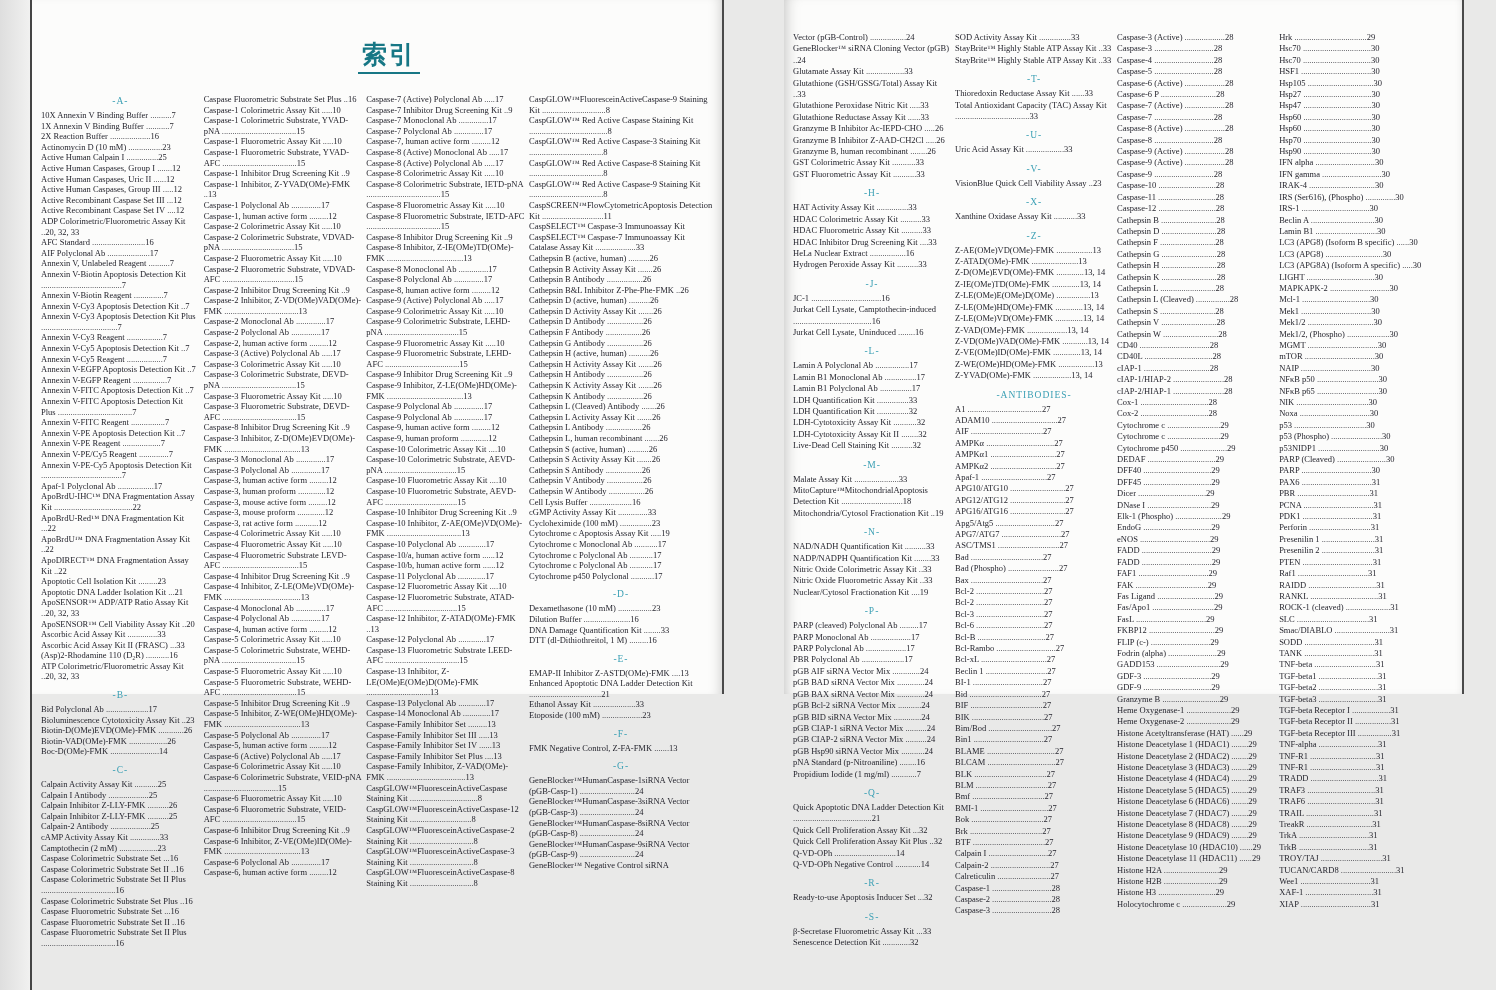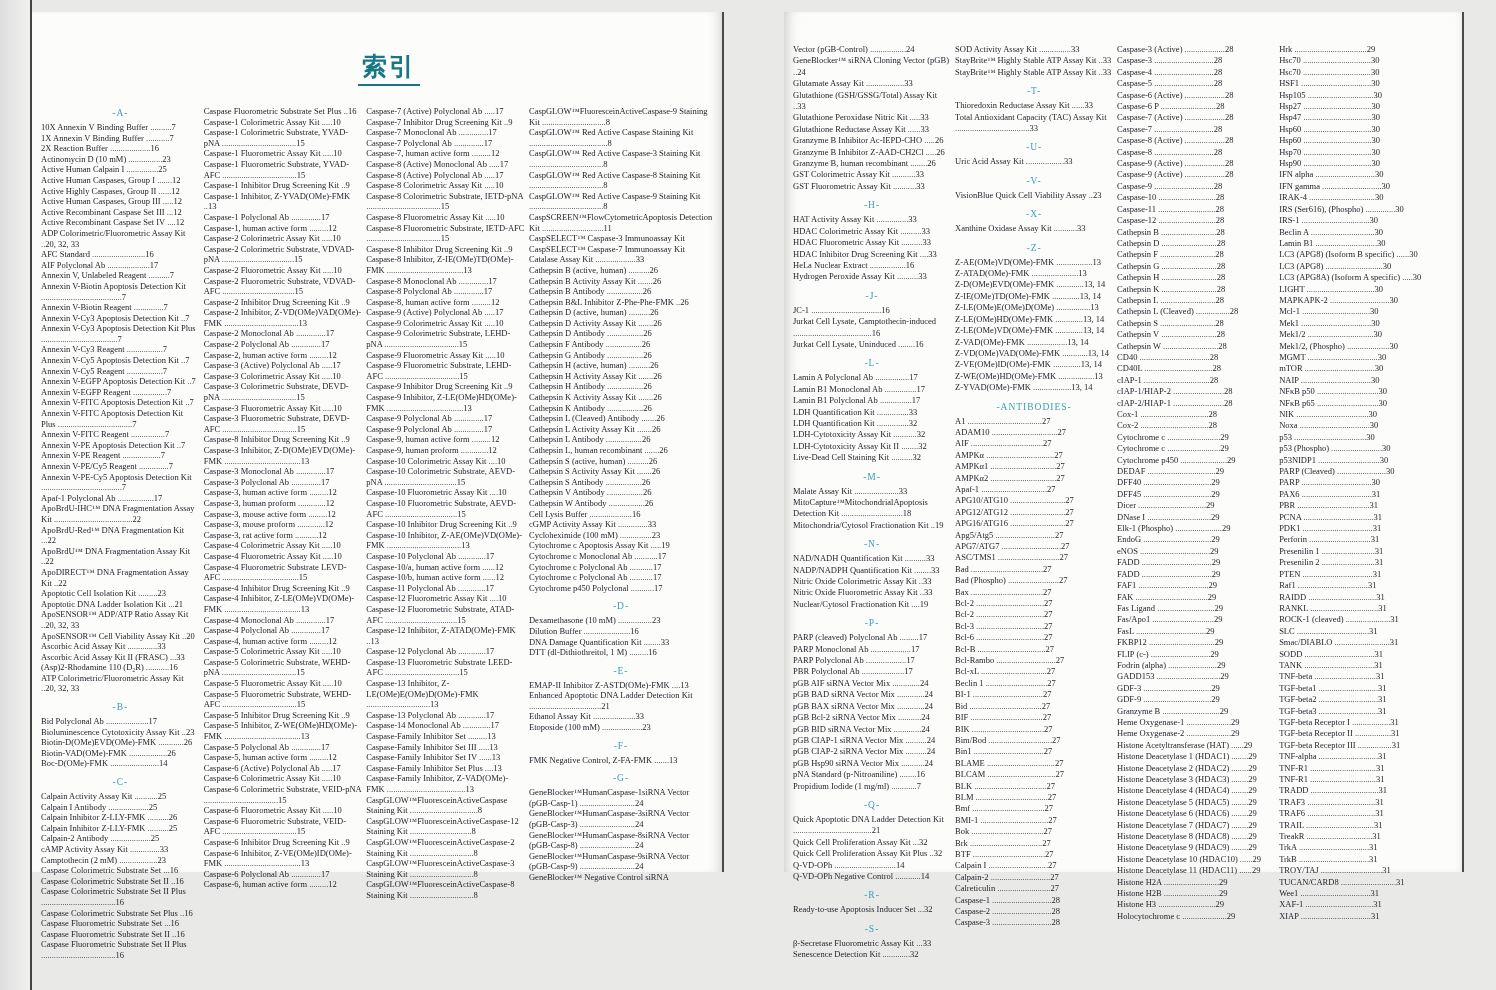--- a/index.html
+++ b/index.html
@@ -7,21 +7,21 @@
     width:1496px;height:990px;overflow:hidden;
     background:#e9e9e8;
     font-family:"Liberation Serif","DejaVu Serif",serif;
   }
   .viewer{position:relative;width:1496px;height:990px;}
   .edge-strip{
     position:absolute;left:0;top:0;width:30px;height:990px;
     background:linear-gradient(90deg,#dedede,#f1f1f0);
     border-right:2px solid #454545;
   }
-  .page{position:absolute;top:12px;height:860px;background:#fcfcfb;}
+  .page{position:absolute;top:0;height:694px;background:#fcfcfb;}
   .page-left{
     left:32px;width:690px;
     border-right:2px solid #4a4a4a;
     box-shadow:inset -10px 0 14px -10px rgba(0,0,0,.22);
   }
   .page-right{
     left:784px;width:678px;
     border-right:2px solid #4a4a4a;
     box-shadow:inset 12px 0 16px -12px rgba(0,0,0,.28), inset -6px 0 10px -8px rgba(0,0,0,.15);
   }
@@ -71,21 +71,21 @@
     </div>
     <div class="cols">
         <div class="col">
           <div class="sec">-A-</div>
           <div class="entry">10X Annexin V Binding Buffer ..........7</div>
           <div class="entry">1X Annexin V Binding Buffer ...........7</div>
           <div class="entry">2X Reaction Buffer ...................16</div>
           <div class="entry">Actinomycin D (10 mM) ................23</div>
           <div class="entry">Active Human Calpain I ...............25</div>
           <div class="entry">Active Human Caspases, Group I .......12</div>
-          <div class="entry">Active Highly Caspases, Group II ......12</div>
+          <div class="entry">Active Human Caspases, Uric II ......12</div>
           <div class="entry">Active Human Caspases, Group III .....12</div>
           <div class="entry">Active Recombinant Caspase Set III ...12</div>
           <div class="entry">Active Recombinant Caspase Set IV ....12</div>
           <div class="entry">ADP Colorimetric/Fluorometric Assay Kit ..20, 32, 33</div>
           <div class="entry">AFC Standard .........................16</div>
           <div class="entry">AIF Polyclonal Ab ....................17</div>
           <div class="entry">Annexin V, Unlabeled Reagent ..........7</div>
           <div class="entry">Annexin V-Biotin Apoptosis Detection Kit ......................................7</div>
           <div class="entry">Annexin V-Biotin Reagent ..............7</div>
           <div class="entry">Annexin V-Cy3 Apoptosis Detection Kit ..7</div>

